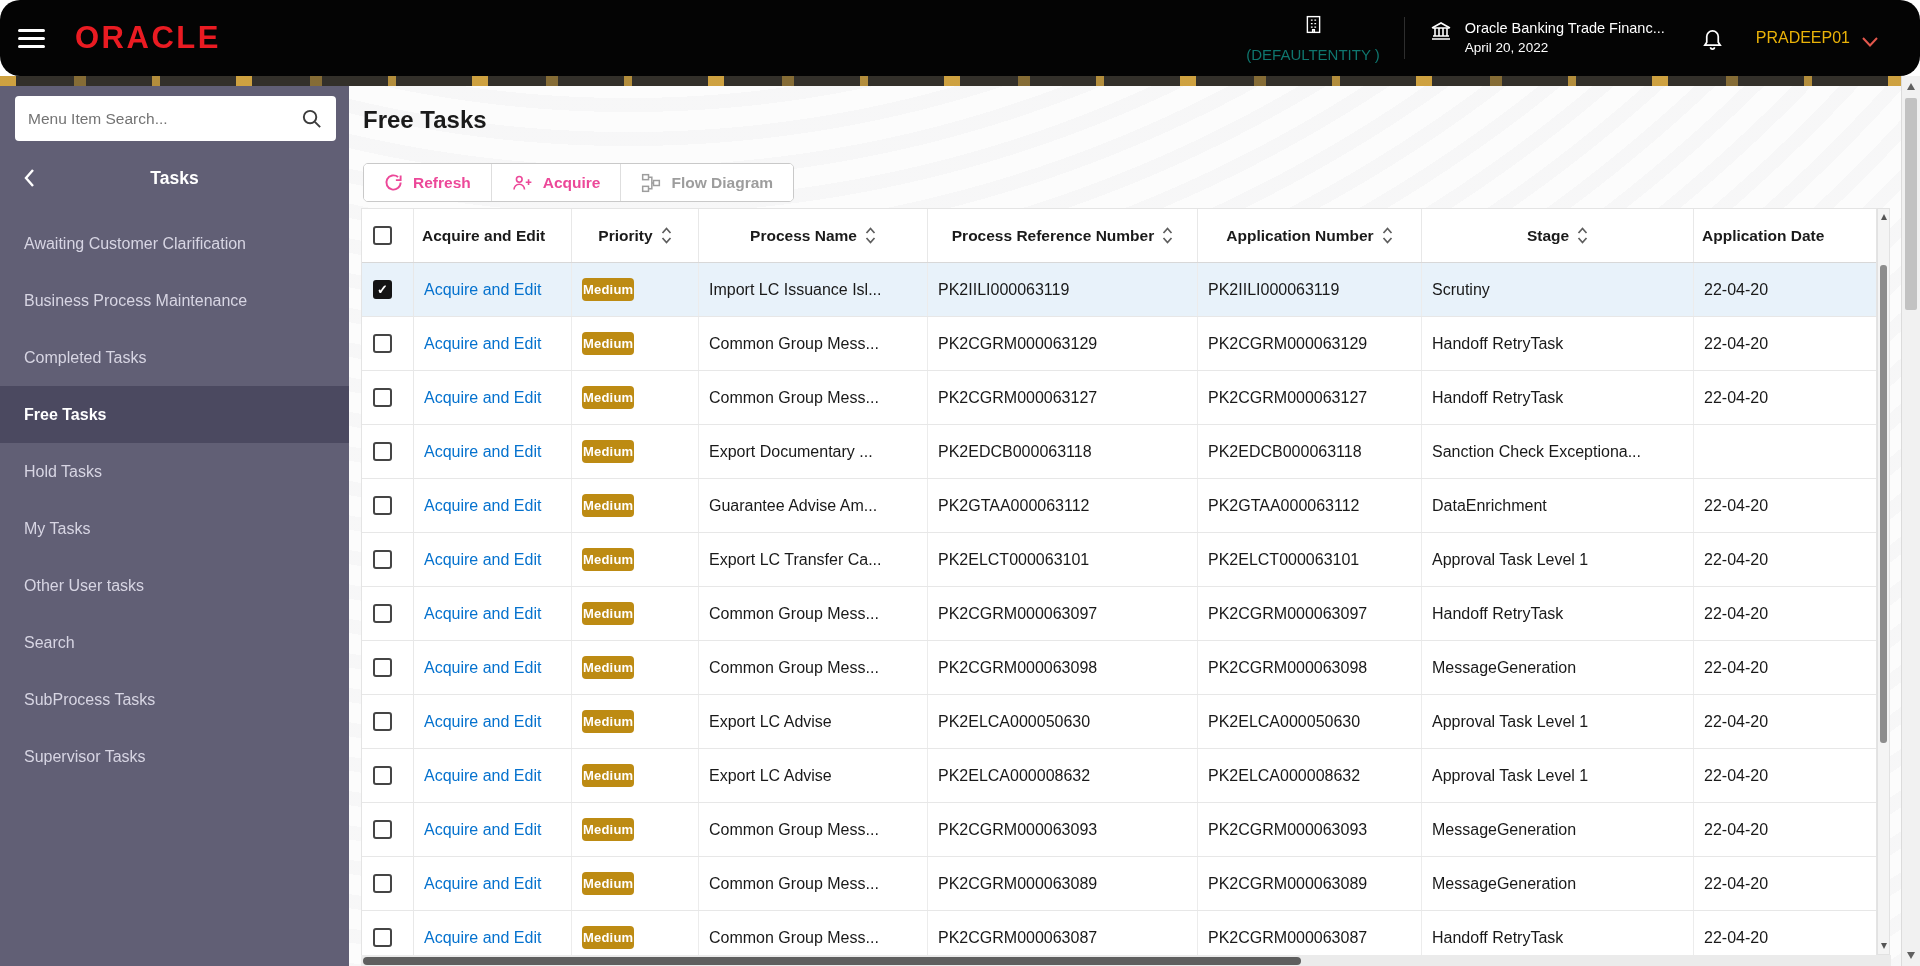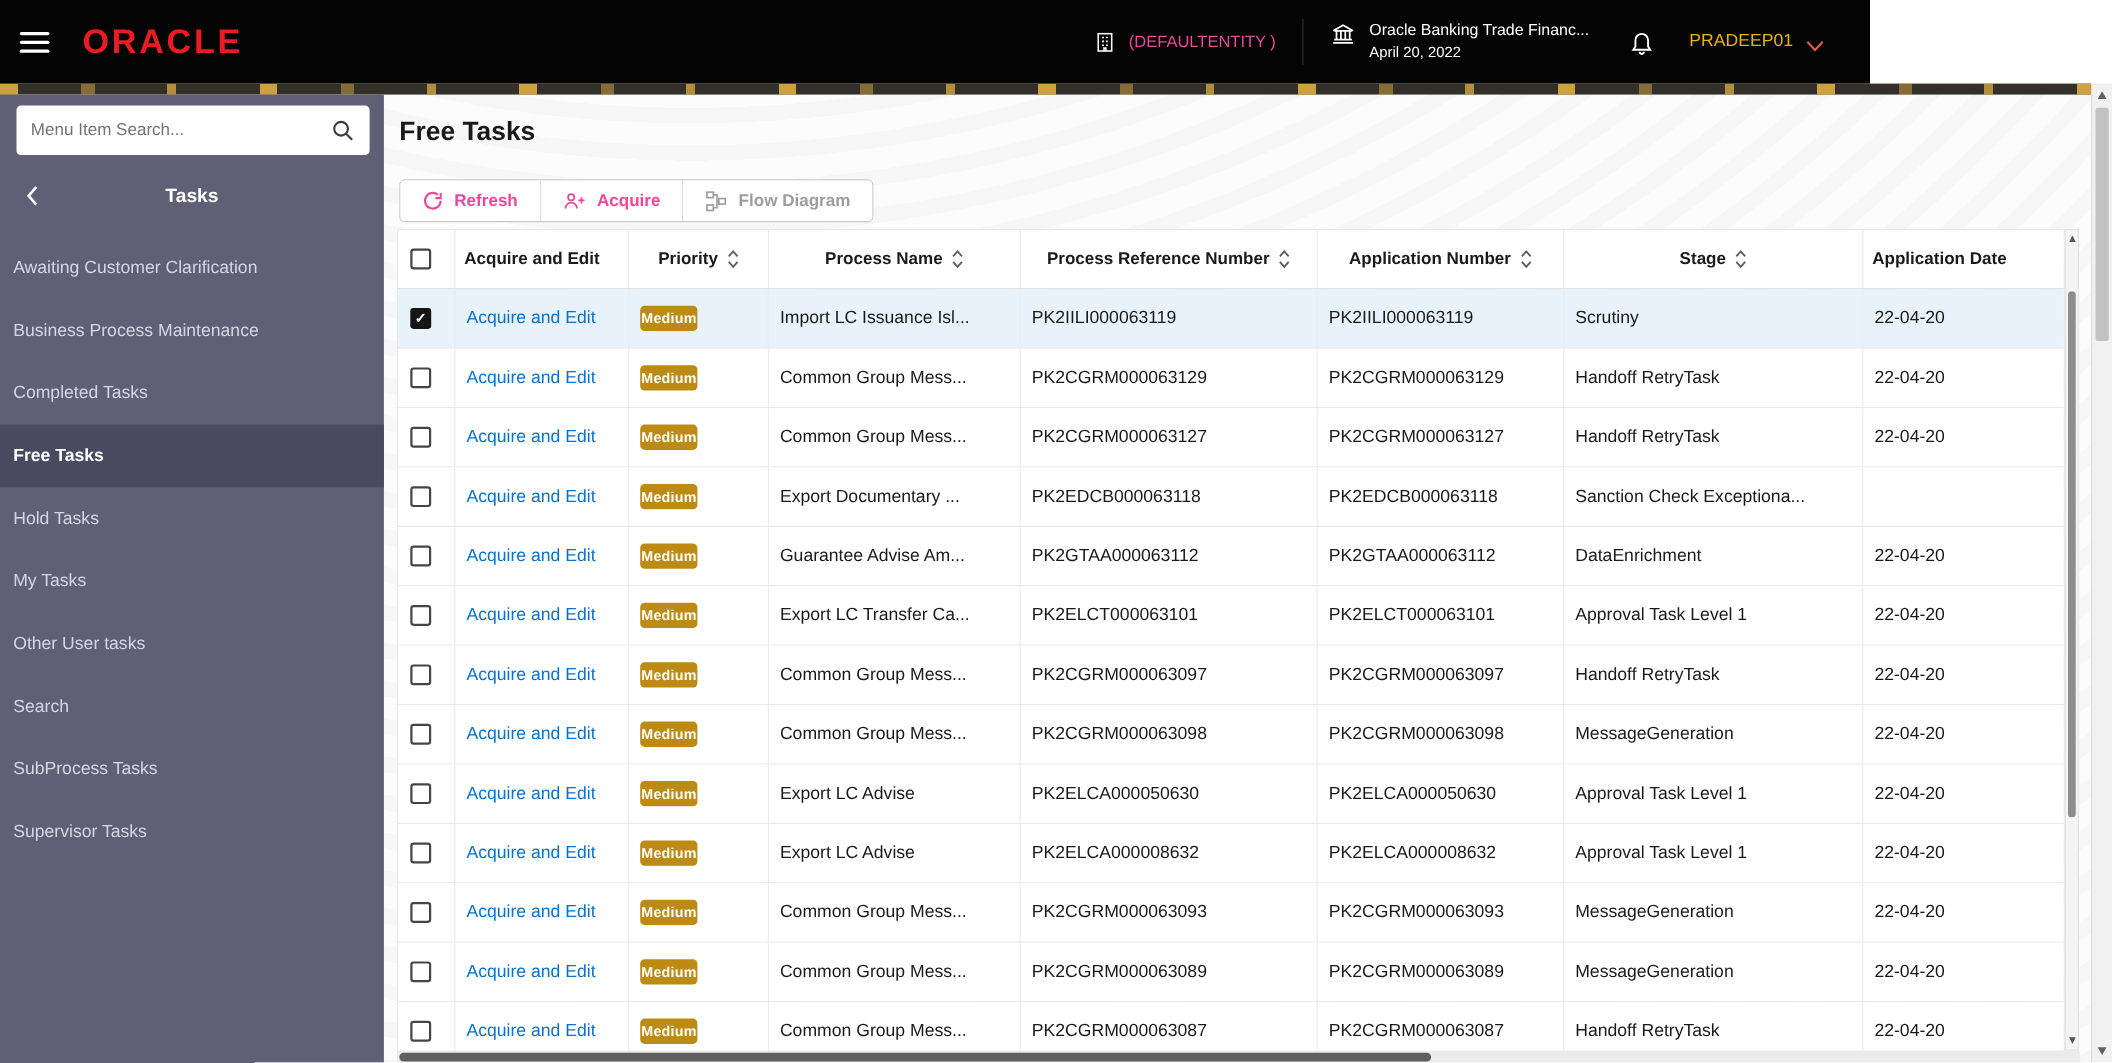--- a/index.html
+++ b/index.html
@@ -5,28 +5,28 @@
   * { box-sizing: border-box; margin: 0; padding: 0; }
   html, body { width: 1920px; height: 966px; }
   body {
     position: relative; overflow: hidden;
     font-family: "Liberation Sans", sans-serif;
     background: #ffffff;
   }
 
   
   .header {
-    position: absolute; left: 0; top: 0; width: 1700px; height: 76px;
-    background: #040404; display: flex; align-items: center; z-index: 30;
+    position: absolute; left: 0; top: 0; width: 1920px; height: 76px;
+    background: #040404; display: flex; align-items: center; z-index: 30; border-radius: 20px;
   }
   .hamburger { margin-left: 18px; width: 27px; cursor: pointer; }
   .hamburger span { display: block; height: 3px; border-radius: 2px; background: #fff; margin: 5px 0; }
   .logo { margin-left: 30px; color: #ea1b22; font-size: 31px; font-weight: bold; letter-spacing: 2.5px; }
   .header-right { margin-left: auto; display: flex; align-items: center; padding-right: 42px; }
-  .entity { display: flex; align-items: center; gap: 11px; color: #ec4899; font-size: 15px; cursor: pointer; white-space: nowrap; }
+  .entity { display: flex; align-items: center; gap: 11px; color: #0f766e; font-size: 15px; cursor: pointer; white-space: nowrap; flex-direction: column; }
   .hdr-sep { width: 1px; height: 42px; background: #2e2e2e; margin: 0 24px; }
   .org { display: flex; align-items: flex-start; gap: 12px; color: #fff; }
   .org-text { display: flex; flex-direction: column; line-height: 1.35; }
   .org-name { font-size: 14.5px; white-space: nowrap; }
   .org-date { font-size: 13.5px; }
   .bell { margin: 0 32px 0 36px; cursor: pointer; display: flex; }
   .user { display: flex; align-items: flex-end; gap: 12px; color: #eab308; font-size: 16px; cursor: pointer; }
 
   
   .deco-strip {
@@ -47,21 +47,21 @@
     margin: 10px 13px 0 15px; height: 45px; background: #fff; border-radius: 4px;
     display: flex; align-items: center; padding: 0 13px;
   }
   .search-input { flex: 1; border: 0; outline: 0; font-size: 15.5px; font-family: inherit; color: #333; background: transparent; }
   .search-input::placeholder { color: #737373; }
   .search-btn { display: flex; cursor: pointer; }
   .back-row { position: relative; height: 50px; margin-top: 12px; display: flex; align-items: center; }
   .back-btn { position: absolute; left: 22px; display: flex; cursor: pointer; }
   .sidebar-title { width: 100%; text-align: center; color: #fff; font-size: 17.5px; font-weight: bold; }
   .menu { margin-top: 12px; }
-  .menu-item { height: 57px; display: flex; align-items: center; padding-left: 12px; color: #d7d5e3; font-size: 16px; cursor: pointer; white-space: nowrap; }
+  .menu-item { height: 57px; display: flex; align-items: center; padding-left: 24px; color: #d7d5e3; font-size: 16px; cursor: pointer; white-space: nowrap; }
   .menu-item.active { background: #4b4960; color: #fff; font-weight: bold; }
 
   
   .main {
     position: absolute; left: 349px; top: 86px; right: 19px; bottom: 0;
     background-color: #fcfcfc;
     background-image: repeating-radial-gradient(circle at 18% -130%, rgba(90,90,110,0.03) 0 14px, transparent 14px 34px);
   }
   .page-title { position: absolute; left: 14px; top: 20px; font-size: 24px; font-weight: bold; color: #1a1a1a; }
 

